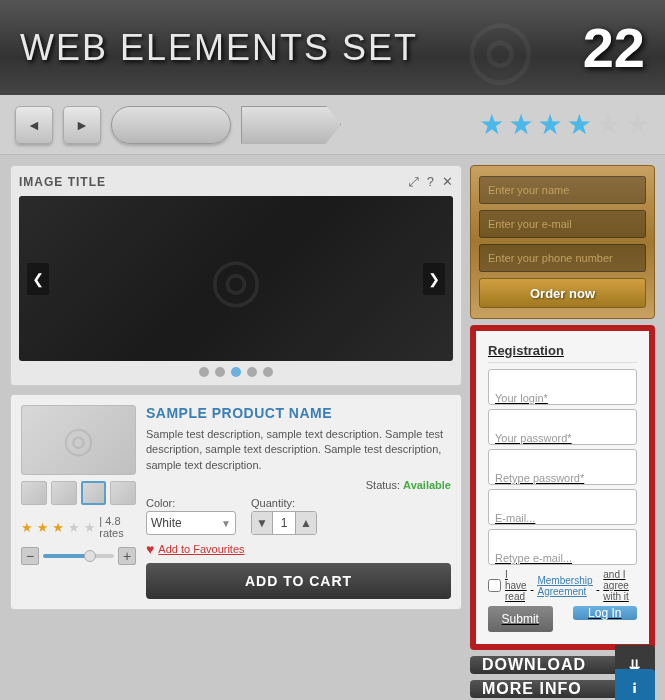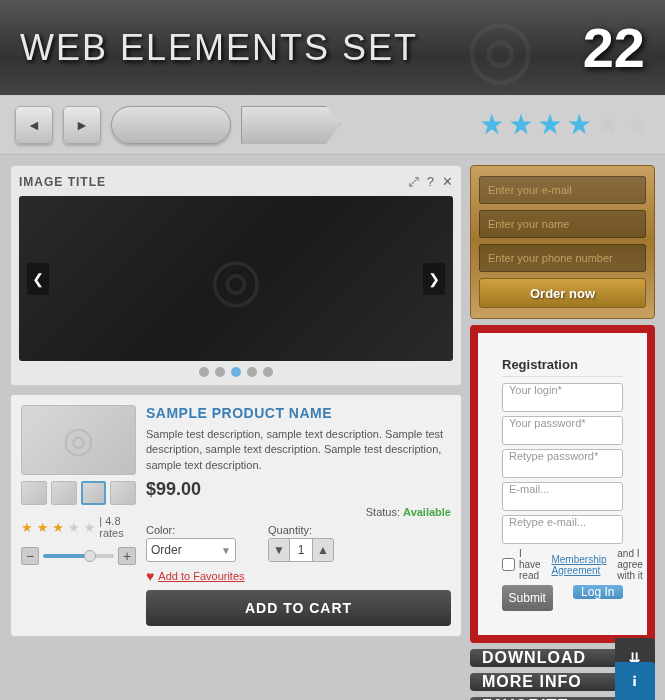--- a/index.html
+++ b/index.html
@@ -309,21 +309,21 @@
       font-size: 11px;
       color: #555;
       margin-bottom: 6px;
     }
     .status-available {
       color: #44aa44;
       font-weight: bold;
     }
     .product-options-row {
       display: flex;
-      gap: 32px;
+      gap: 15px;
       margin-bottom: 6px;
       align-items: flex-end;
     }
     .option-group {
       display: flex;
       flex-direction: column;
       gap: 2px;
     }
     .option-label {
       font-size: 11px;
@@ -434,40 +434,41 @@
       border-radius: 3px;
       height: 30px;
       cursor: pointer;
       width: 100%;
       text-shadow: 1px 1px 2px rgba(0,0,0,0.5);
     }
 
     
     .registration-box {
       background: #f5f5f5;
-      border: 8px solid #b91c1c;
+      border: 6px solid #b91c1c;
       border-radius: 4px;
-      padding: 24px;
+      padding: 12px;
+      text-decoration: underline;
     }
     .reg-title {
       font-size: 13px;
       font-weight: bold;
       color: #333;
       margin-bottom: 6px;
       border-bottom: 1px solid #ddd;
       padding-bottom: 4px;
     }
     .reg-input-row {
       display: flex;
-      align-items: flex-start;
+      align-items: flex-end;
       border: 1px solid #bbb;
       border-radius: 3px;
       margin-bottom: 4px;
       background: #fff;
-      height: 29px;
+      height: 36px;
       overflow: hidden;
     }
     .reg-input {
       flex: 1;
       border: none;
       background: transparent;
       padding: 0 6px;
       font-size: 11px;
       color: #555;
       outline: none;
@@ -631,30 +632,29 @@
           <div class="zoom-minus">−</div>
           <div class="zoom-slider">
             <div class="zoom-slider-thumb"></div>
           </div>
           <div class="zoom-plus">+</div>
         </div>
       </div>
       <div class="product-info">
         <div class="product-name">SAMPLE PRODUCT NAME</div>
         <div class="product-desc">Sample test description, sample text description. Sample test description, sample text description. Sample test description, sample text description.</div>
-        <div class="product-price">$99.00</div>
         <div class="product-status-row">
           <span>Status:</span>&nbsp;
           <span class="status-available">Available</span>
         </div>
         <div class="product-options-row">
           <div class="option-group">
             <span class="option-label">Color:</span>
             <div class="color-select">
-              <span>Order</span>
+              <span>White</span>
               <span class="select-arrow">▼</span>
             </div>
           </div>
           <div class="option-group">
             <span class="option-label">Quantity:</span>
             <div class="qty-control">
               <div class="qty-btn">▼</div>
               <div class="qty-val">1</div>
               <div class="qty-btn">▲</div>
             </div>
@@ -665,22 +665,22 @@
           <span class="fav-label">Add to Favourites</span>
         </div>
         <button class="add-to-cart-btn">ADD TO CART</button>
       </div>
     </div>
   </div>
 
   <div class="right-panel">
 
     <div class="order-form">
+      <input class="order-input" placeholder="Enter your name" style="">
       <input class="order-input" placeholder="Enter your e-mail" style="">
-      <input class="order-input" placeholder="Enter your name" style="">
       <input class="order-input" placeholder="Enter your phone number" style="">
       <button class="order-btn">Order now</button>
     </div>
 
     <div class="registration-box">
       <div class="reg-title">Registration</div>
       <div class="reg-input-row">
         <input class="reg-input" placeholder="Your login*" style="">
         <span class="reg-input-icon valid">✓</span>
       </div>

